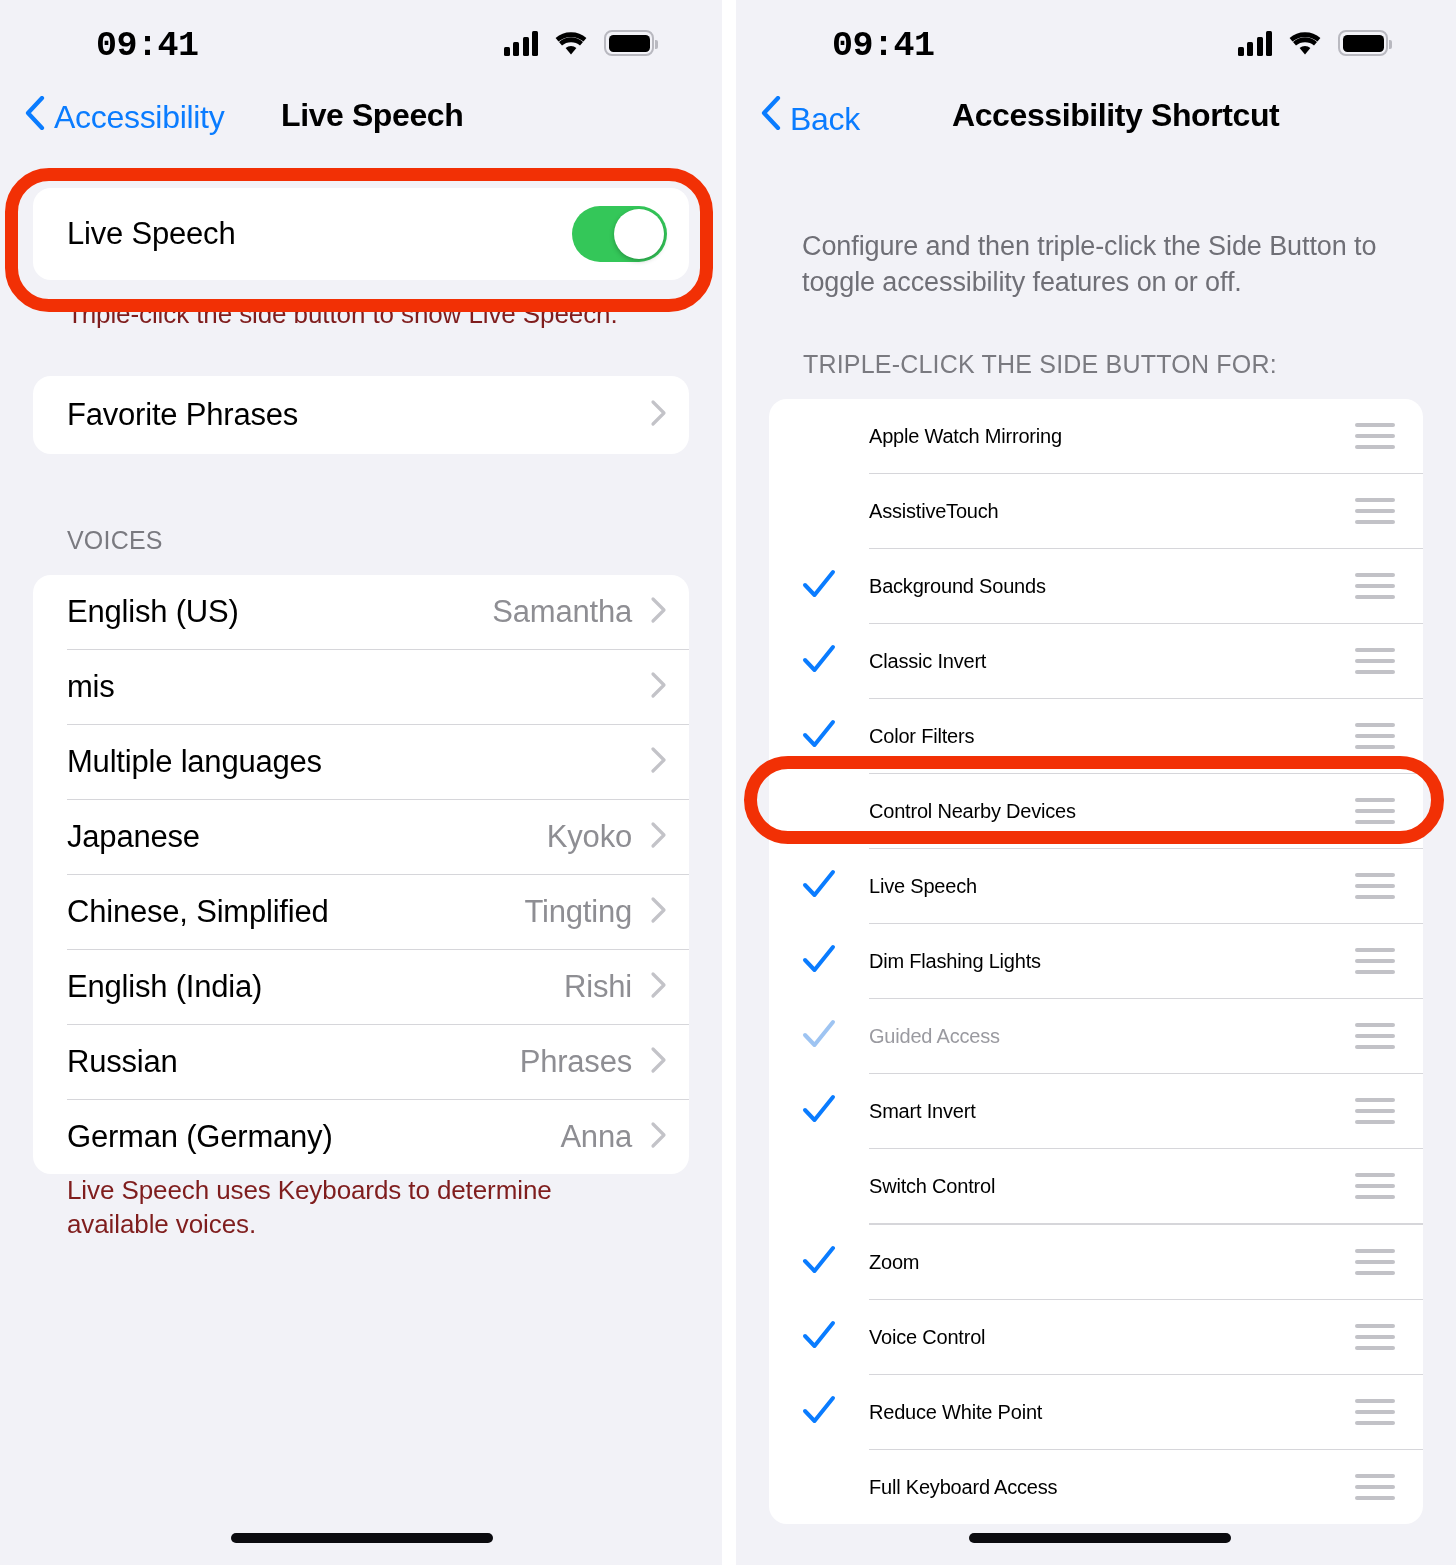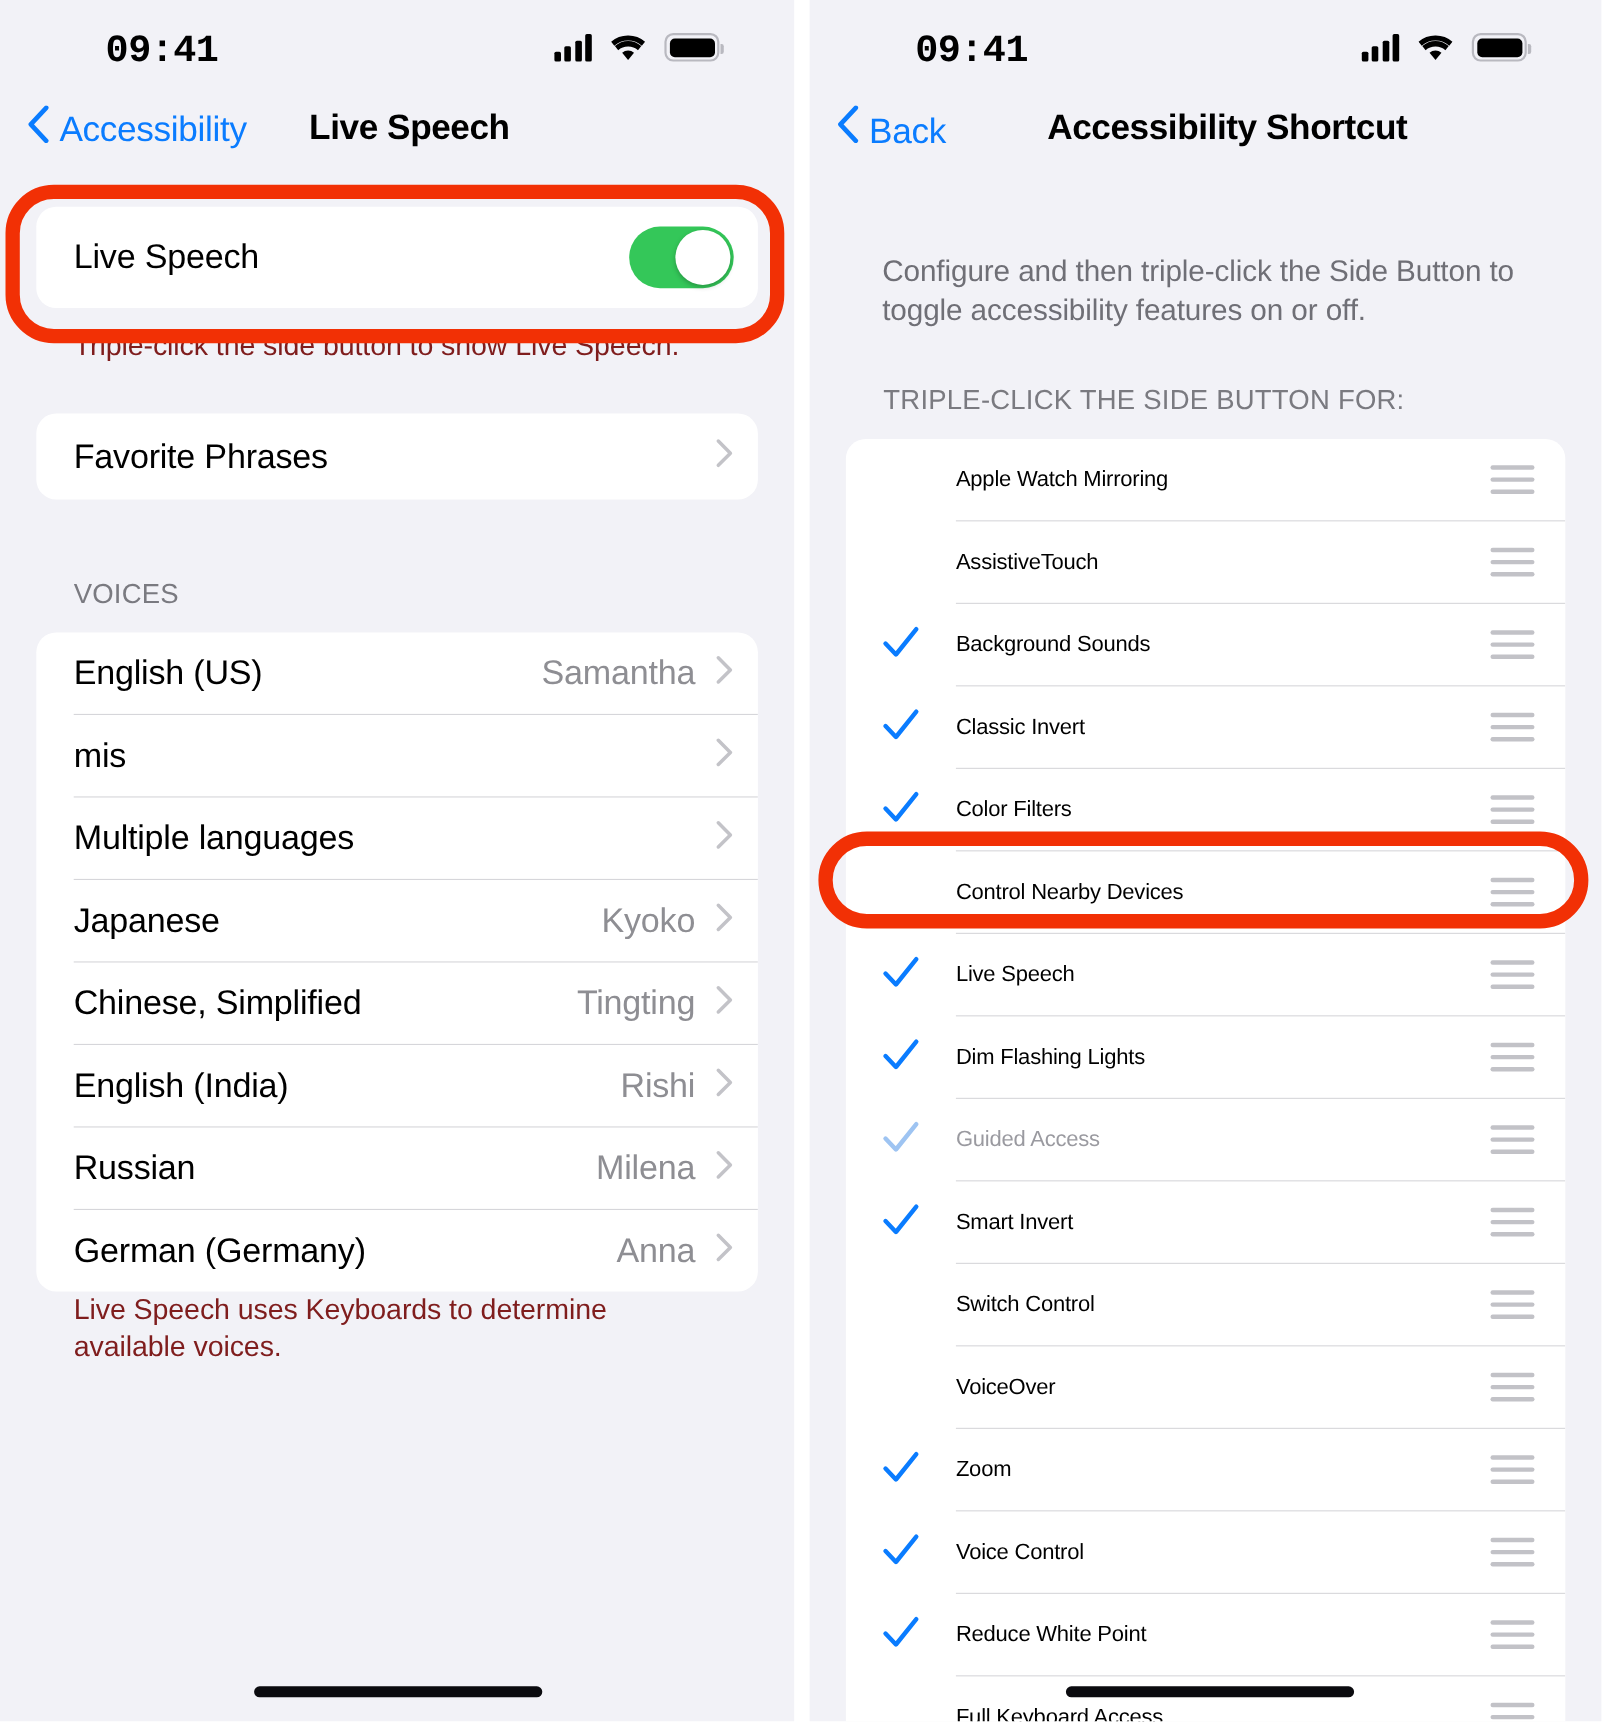--- a/index.html
+++ b/index.html
@@ -360,21 +360,21 @@
           <div class="row">
             <span class="row-label">English (India)</span>
             <span class="row-value">Rishi</span>
             <span class="chev-right"><svg width="17" height="28" viewBox="0 0 17 28">
                 <path d="M3 3l11 11L3 25" stroke="#c3c3c8" stroke-width="3.2" fill="none" stroke-linecap="round" stroke-linejoin="round"></path>
               </svg></span>
           </div>
           <div class="sep"></div>
           <div class="row">
             <span class="row-label">Russian</span>
-            <span class="row-value">Milena</span>
+            <span class="row-value">Phrases</span>
             <span class="chev-right"><svg width="17" height="28" viewBox="0 0 17 28">
                 <path d="M3 3l11 11L3 25" stroke="#c3c3c8" stroke-width="3.2" fill="none" stroke-linecap="round" stroke-linejoin="round"></path>
               </svg></span>
           </div>
           <div class="sep"></div>
           <div class="row">
             <span class="row-label">German (Germany)</span>
             <span class="row-value">Anna</span>
             <span class="chev-right"><svg width="17" height="28" viewBox="0 0 17 28">
                 <path d="M3 3l11 11L3 25" stroke="#c3c3c8" stroke-width="3.2" fill="none" stroke-linecap="round" stroke-linejoin="round"></path>
@@ -563,29 +563,20 @@
         <div class="rrow">
           <span class="check-slot"></span>
           <span class="rrow-label">Switch Control</span>
           <span class="grip">
             <i></i>
             <i></i>
             <i></i>
           </span>
         </div>
         <div class="rsep"></div>
-        <div class="rrow">
-          <span class="check-slot"></span>
-          <span class="rrow-label">VoiceOver</span>
-          <span class="grip">
-            <i></i>
-            <i></i>
-            <i></i>
-          </span>
-        </div>
         <div class="rsep"></div>
         <div class="rrow">
           <span class="check-slot">
             <span><svg width="34" height="30" viewBox="0 0 34 30">
                 <path d="M3 16l9.5 10L31 3" stroke="#0a7cff" stroke-width="4" fill="none" stroke-linecap="round" stroke-linejoin="round"></path>
               </svg></span>
           </span>
           <span class="rrow-label">Zoom</span>
           <span class="grip">
             <i></i>

